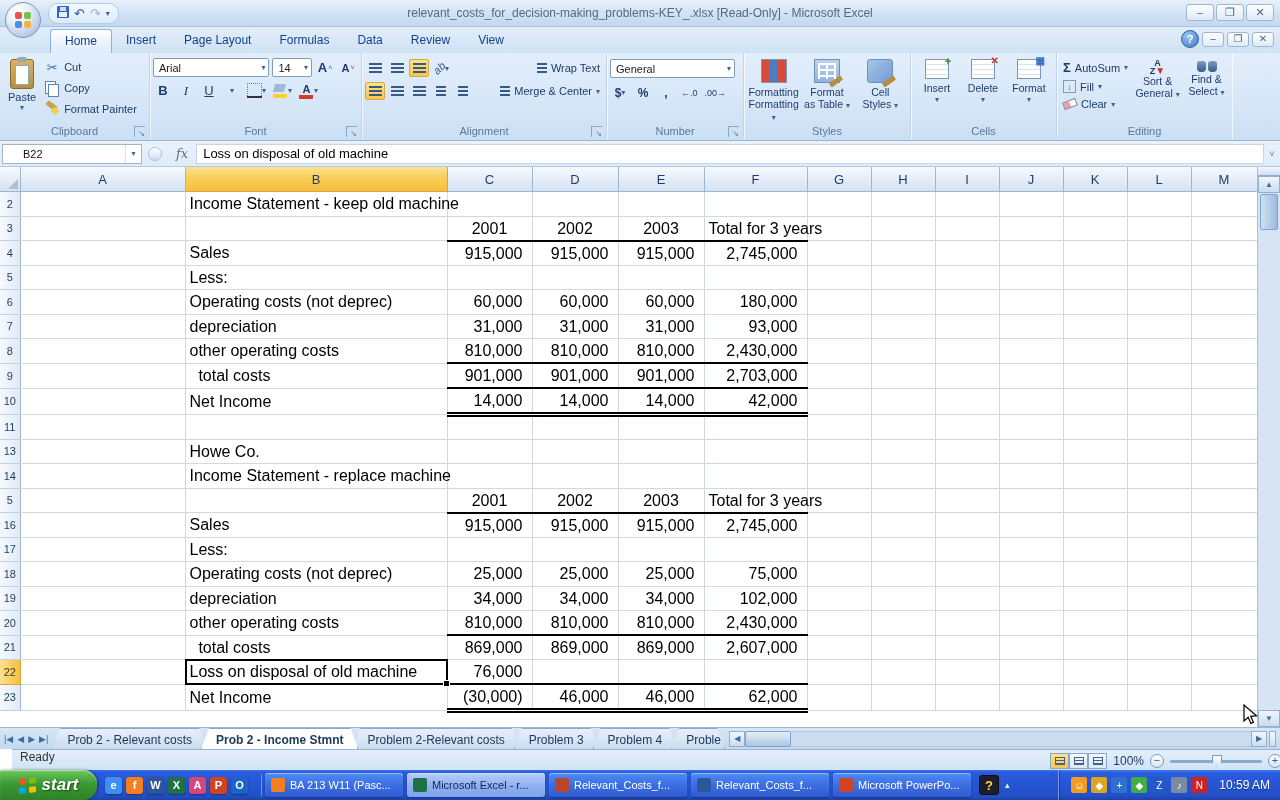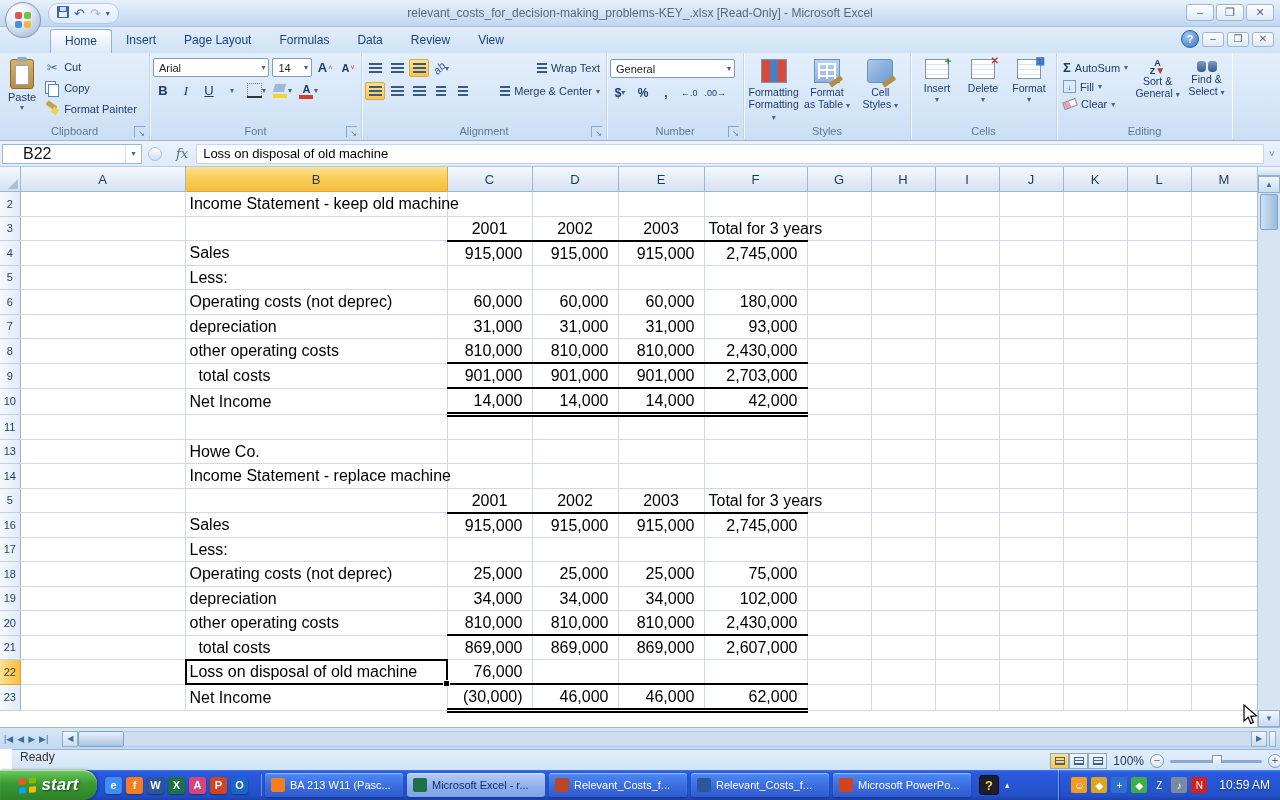--- a/index.html
+++ b/index.html
@@ -157,21 +157,21 @@
   .ic-binoc::before,.ic-binoc::after { content:""; position:absolute; top:2px; width:9px; height:11px;
     background:linear-gradient(#7d9cc8,#3a5a86); border-radius:3px 3px 4px 4px; }
   .ic-binoc::before { left:0; } .ic-binoc::after { right:0; }
 
   
   .formulabar { position:absolute; top:141px; left:0; width:1280px; height:26px;
     background:linear-gradient(#eaf2fc,#dfebf9); border-bottom:1px solid #b5cae2;
     display:flex; align-items:center; }
   .namebox { width:140px; height:20px; margin-left:2px; background:#fff; border:1px solid #9eb6ce;
     display:flex; align-items:center; }
-  .namebox input { flex:1; border:none; outline:none; font-size:16px; padding-left:20px; width:90px;
+  .namebox input { flex:1; border:none; outline:none; font-size:11px; padding-left:20px; width:90px;
     font-family:"Liberation Sans",sans-serif; color:#111; background:transparent; }
   .nb-arrow { width:16px; height:18px; display:flex; align-items:center; justify-content:center;
     font-size:8px; color:#43618c; border-left:1px solid #d7e2ee; }
   .fx-divider { width:14px; height:14px; border-radius:50%; background:linear-gradient(#fff,#cfdeef);
     border:1px solid #aac0d8; margin:0 6px; }
   .fxbtn { font-family:"DejaVu Serif", serif; font-style:italic; font-size:13px; color:#5a6f87; padding:0 8px;
     border-right:1px solid #c7d6e7; height:20px; display:flex; align-items:center; }
   .fm-input { flex:1; height:20px; background:#fff; border:1px solid #c7d6e7; border-left:none;
     font-size:13px; padding:0 6px; font-family:"Liberation Sans",sans-serif; color:#000; outline:none; }
   .fm-chevron { width:16px; font-size:9px; color:#5a7594; text-align:center; }
@@ -1096,20 +1096,28 @@
     <div class="vs-btn">▼</div>
   </div>
 
   <div class="tabsbar">
     <div class="tnav">
       <span>|◀</span>
       <span>◀</span>
       <span>▶</span>
       <span>▶|</span>
     </div>
+    <div id="sheet-tabs">
+        <div class="stab">Prob 2 - Relevant costs</div>
+        <div class="stab active">Prob 2 - Income Stmnt</div>
+        <div class="stab">Problem 2-Relevant costs</div>
+        <div class="stab">Problem 3</div>
+        <div class="stab">Problem 4</div>
+        <div class="stab clipped">Proble</div>
+      </div>
     <div class="hscroll">
       <div class="hs-btn">◀</div>
       <div class="hs-thumb"></div>
       <div class="hs-track"></div>
       <div class="hs-btn">▶</div>
       <div class="tab-split"></div>
     </div>
   </div>
 
   <div class="statusbar">

